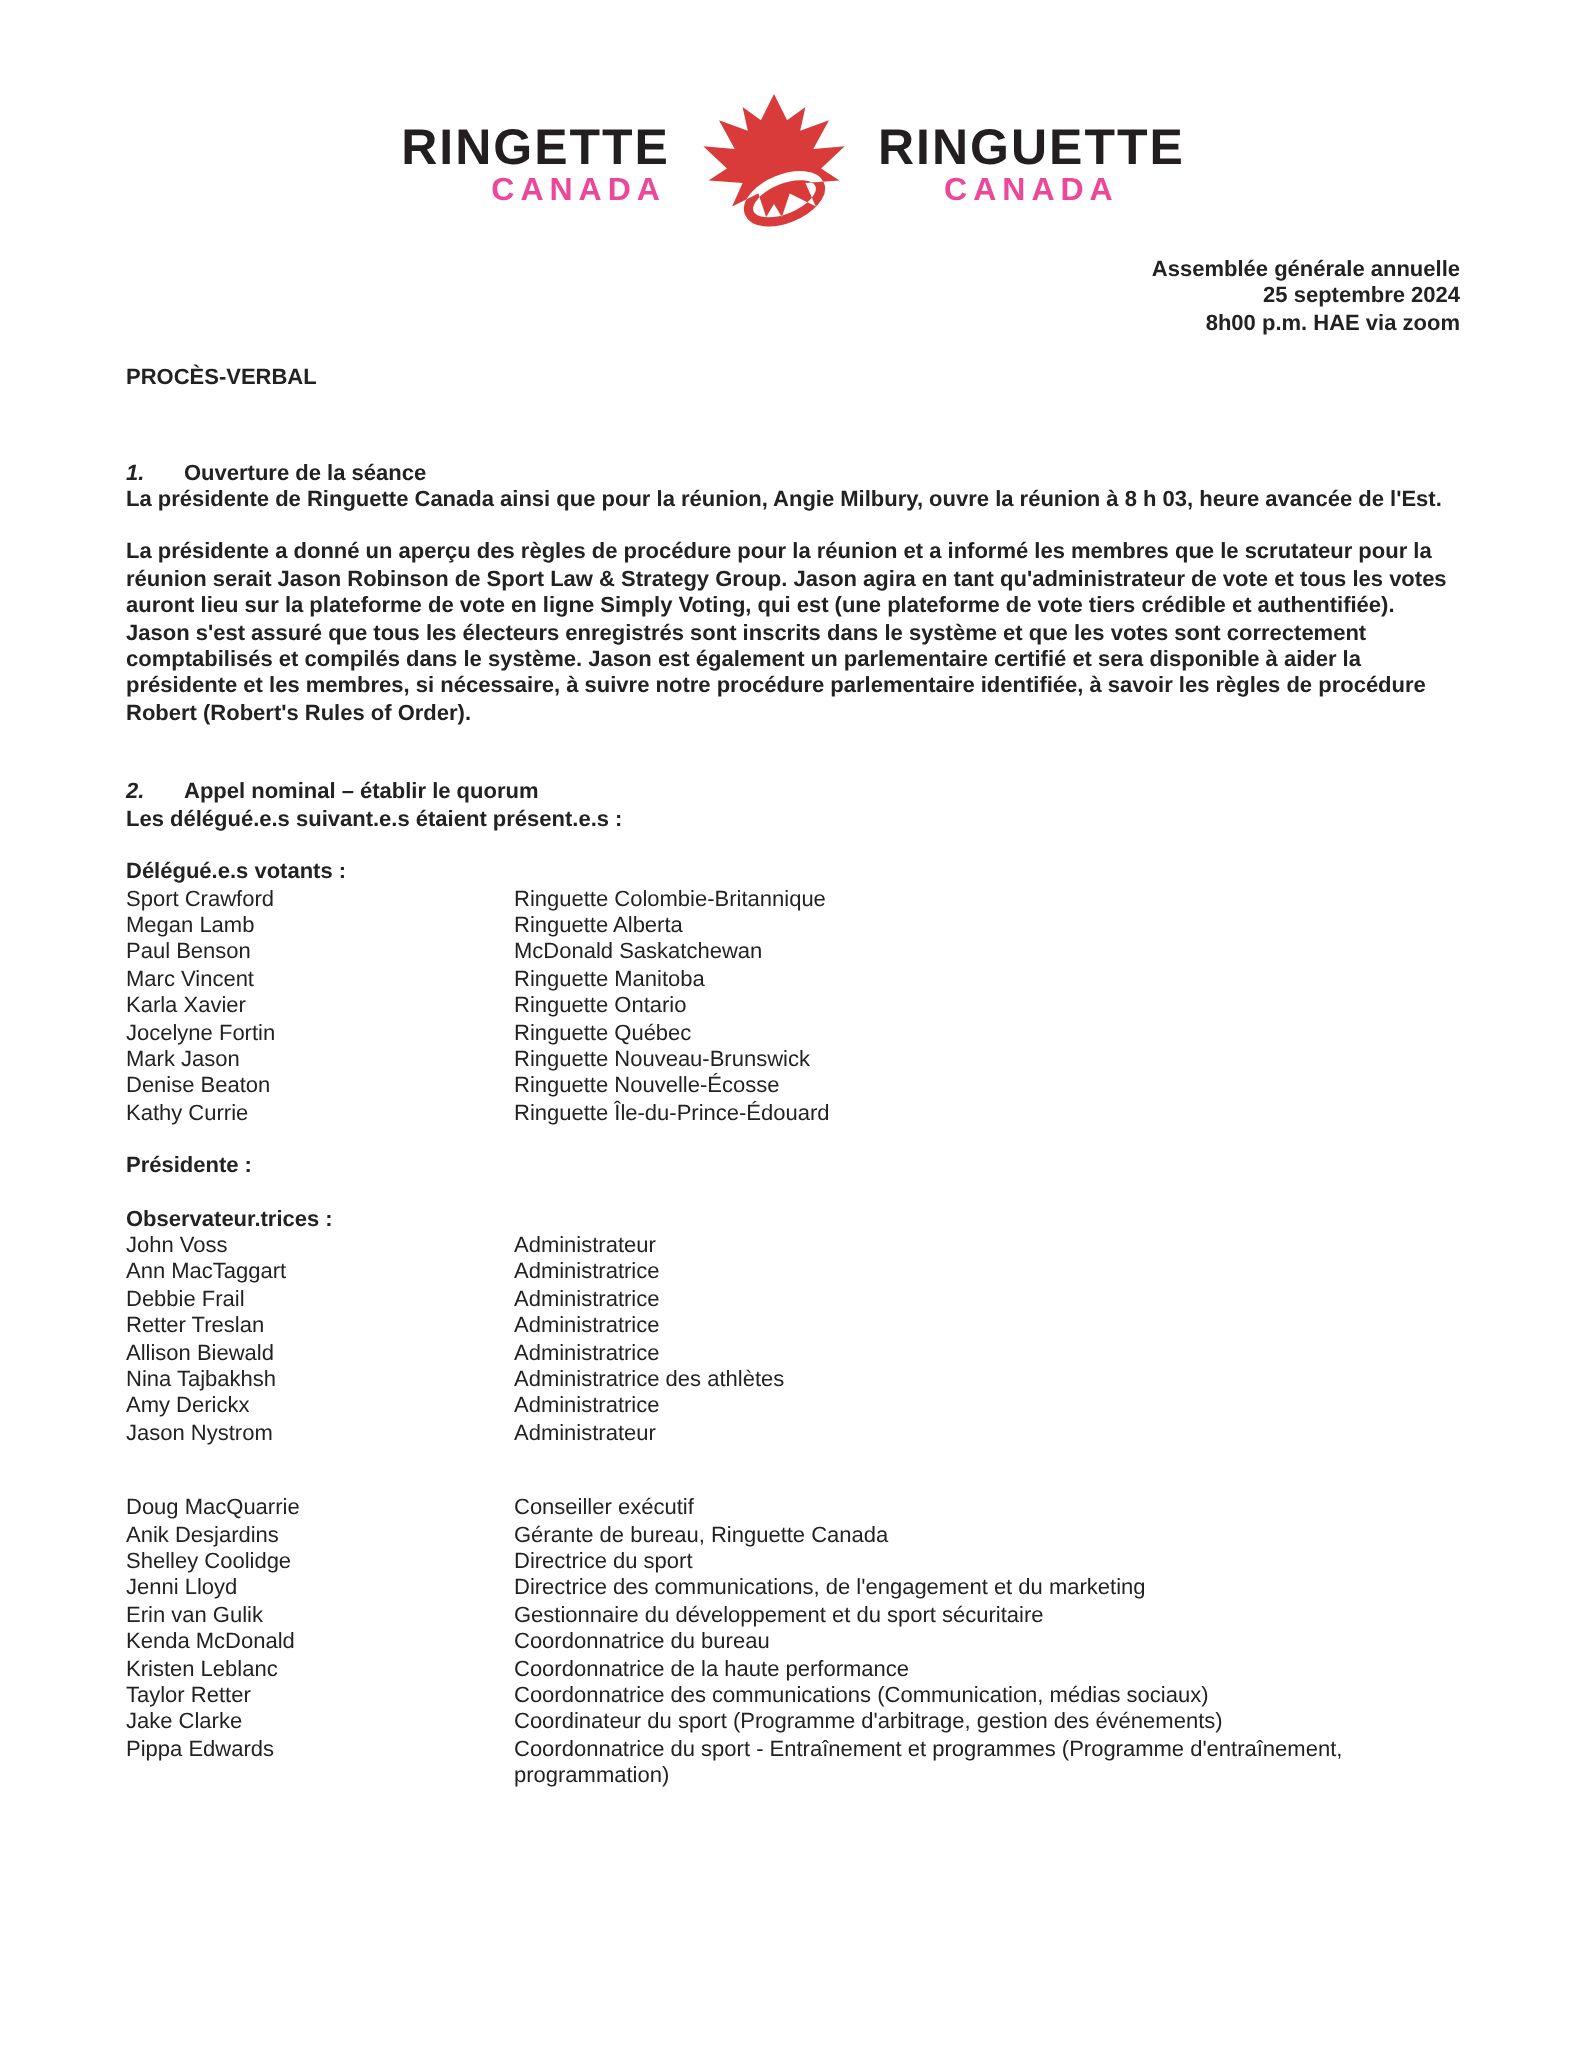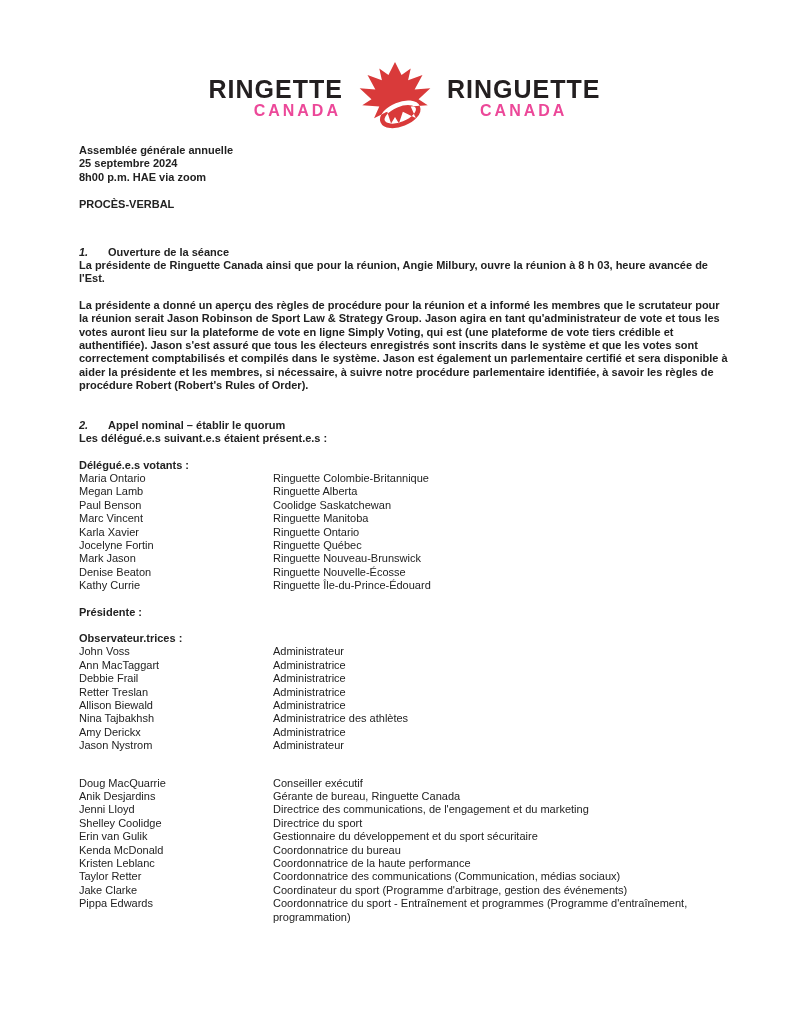--- a/index.html
+++ b/index.html
@@ -5,21 +5,21 @@
   * { margin: 0; padding: 0; box-sizing: border-box; }
   html, body {
     width: 791px; height: 1024px;
     background: #ffffff;
     font-family: "Liberation Sans", "DejaVu Sans", sans-serif;
     font-size: 11px;
     line-height: 13.4px;
     color: #222222;
     overflow: hidden;
   }
-  .page { padding: 62px 61px 0 63px; margin-left: 16px; }
+  .page { padding: 47px 61px 0 63px; }
 
   
   .logo-row {
     display: flex;
     justify-content: center;
     align-items: center;
     gap: 9px;
     margin-bottom: 10px;
   }
   .wordmark { display: flex; flex-direction: column; }
@@ -33,21 +33,21 @@
   .brand-country {
     font-size: 16px; line-height: 17px;
     font-weight: bold; letter-spacing: 3px;
     color: #ec4899;
     margin-top: 0px;
   }
   .wordmark.left .brand-country { margin-right: 2px; }
   .leaf-svg { width: 86px; height: 72px; display: block; }
 
   
-  .meeting-head { text-align: left; font-weight: bold; }
+  .meeting-head { text-align: right; font-weight: bold; }
   .meeting-head div { line-height: 13.4px; }
   .doc-type { text-align: left; font-weight: bold; margin-top: 14px; }
 
   
   .section-1 { margin-top: 34px; }
   .section-2 { margin-top: 26px; }
   .sec-head { display: flex; font-weight: bold; }
   .sec-num { width: 29px; flex: none; font-style: italic; }
   .para { margin-top: 13px; font-weight: bold; }
   .para.first { margin-top: 0; }
@@ -117,32 +117,32 @@
       <span class="sec-num">2.</span>
       <span class="sec-title">Appel nominal – établir le quorum</span>
     </div>
     <p class="para first">Les délégué.e.s suivant.e.s étaient présent.e.s :</p>
 
     <div class="group">
       <div class="group-heading">Délégué.e.s votants :</div>
       <div>
 
           <div class="row">
-            <span class="name">Maria Ontario</span>
+            <span class="name">Sport Crawford</span>
             <span class="role">Ringuette Colombie-Britannique</span>
           </div>
 
           <div class="row">
             <span class="name">Megan Lamb</span>
             <span class="role">Ringuette Alberta</span>
           </div>
 
           <div class="row">
             <span class="name">Paul Benson</span>
-            <span class="role">Coolidge Saskatchewan</span>
+            <span class="role">McDonald Saskatchewan</span>
           </div>
 
           <div class="row">
             <span class="name">Marc Vincent</span>
             <span class="role">Ringuette Manitoba</span>
           </div>
 
           <div class="row">
             <span class="name">Karla Xavier</span>
             <span class="role">Ringuette Ontario</span>
@@ -228,30 +228,30 @@
             <span class="name">Doug MacQuarrie</span>
             <span class="role">Conseiller exécutif</span>
           </div>
 
           <div class="row">
             <span class="name">Anik Desjardins</span>
             <span class="role">Gérante de bureau, Ringuette Canada</span>
           </div>
 
           <div class="row">
+            <span class="name">Shelley Coolidge</span>
+            <span class="role">Directrice du sport</span>
+          </div>
+
+          <div class="row">
             <span class="name">Jenni Lloyd</span>
             <span class="role">Directrice des communications, de l'engagement et du marketing</span>
           </div>
 
           <div class="row">
-            <span class="name">Shelley Coolidge</span>
-            <span class="role">Directrice du sport</span>
-          </div>
-
-          <div class="row">
             <span class="name">Erin van Gulik</span>
             <span class="role">Gestionnaire du développement et du sport sécuritaire</span>
           </div>
 
           <div class="row">
             <span class="name">Kenda McDonald</span>
             <span class="role">Coordonnatrice du bureau</span>
           </div>
 
           <div class="row">

